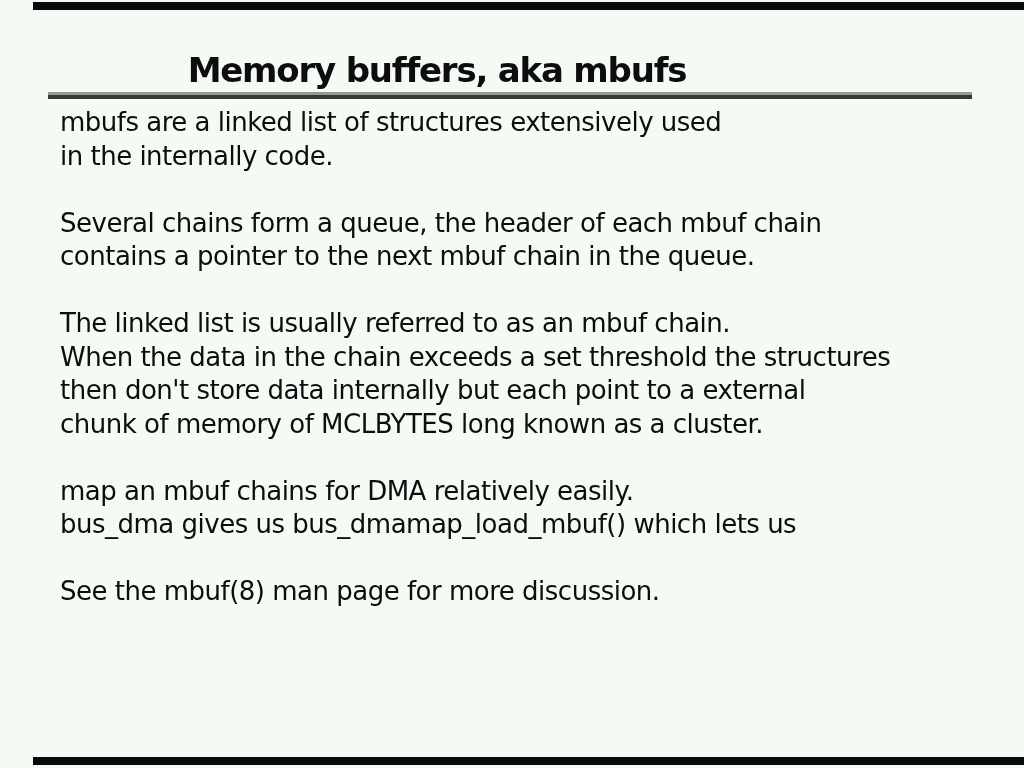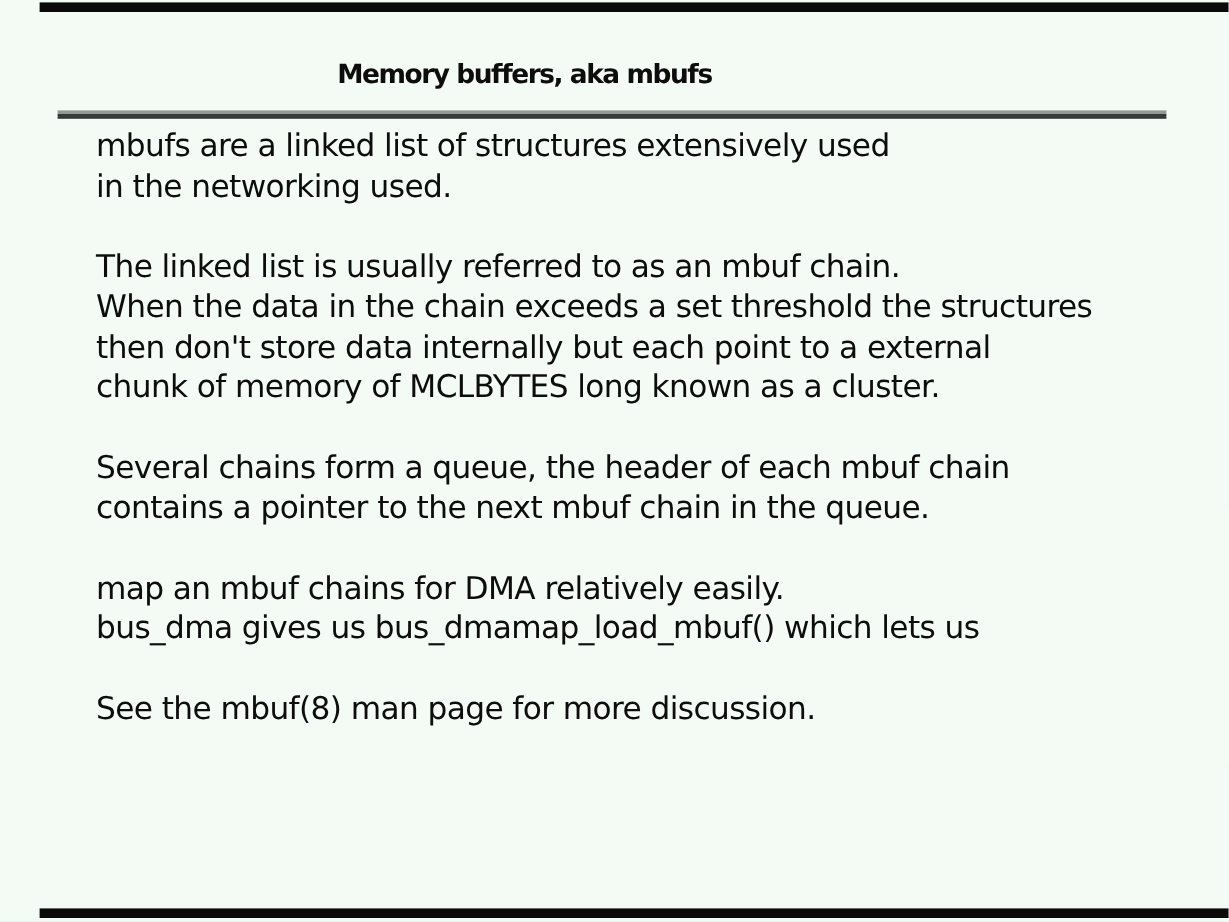--- a/index.html
+++ b/index.html
@@ -24,21 +24,21 @@
     background: #0a0a0a;
   }
   .edge-bar.top { top: 2px; }
   .edge-bar.bottom { bottom: 3px; }
   .slide-title {
     position: absolute;
     top: 50px;
     left: 0;
     width: 874px;
     text-align: center;
-    font-size: 22px;
+    font-size: 34px;
     font-weight: bold;
     letter-spacing: -1.2px;
     color: #0d0d0d;
     white-space: nowrap;
   }
   .title-rule {
     position: absolute;
     top: 92px;
     left: 48px;
     width: 924px;
@@ -60,50 +60,49 @@
     font-size: 26px;
     line-height: 33.5px;
     letter-spacing: -0.5px;
     color: #0d0d0d;
   }
   .body-paragraph {
     margin-bottom: 33.5px;
   }
   .body-line {
     white-space: nowrap;
-    margin-left: 20px;
   }
 </style>
 </head>
 <body>
 
 <div class="slide">
   <div class="edge-bar top"></div>
 
   <div class="slide-title">Memory buffers, aka mbufs</div>
 
   <div class="title-rule">
     <div class="rule-top"></div>
     <div class="rule-bottom"></div>
   </div>
 
   <div class="slide-body">
       <div class="body-paragraph">
         <div class="body-line">mbufs are a linked list of structures extensively used</div>
-        <div class="body-line">in the networking used.</div>
+        <div class="body-line">in the internally code.</div>
+      </div>
+      <div class="body-paragraph">
+        <div class="body-line">Several chains form a queue, the header of each mbuf chain</div>
+        <div class="body-line">contains a pointer to the next mbuf chain in the queue.</div>
       </div>
       <div class="body-paragraph">
         <div class="body-line">The linked list is usually referred to as an mbuf chain.</div>
         <div class="body-line">When the data in the chain exceeds a set threshold the structures</div>
         <div class="body-line">then don't store data internally but each point to a external</div>
         <div class="body-line">chunk of memory of MCLBYTES long known as a cluster.</div>
-      </div>
-      <div class="body-paragraph">
-        <div class="body-line">Several chains form a queue, the header of each mbuf chain</div>
-        <div class="body-line">contains a pointer to the next mbuf chain in the queue.</div>
       </div>
       <div class="body-paragraph">
         <div class="body-line">map an mbuf chains for DMA relatively easily.</div>
         <div class="body-line">bus_dma gives us bus_dmamap_load_mbuf() which lets us</div>
       </div>
       <div class="body-paragraph">
         <div class="body-line">See the mbuf(8) man page for more discussion.</div>
       </div>
     </div>
 

